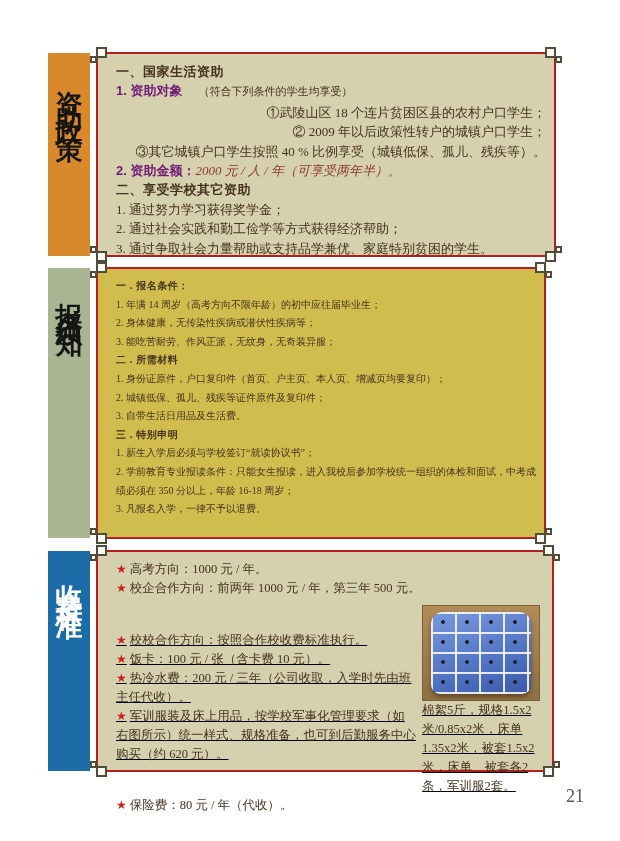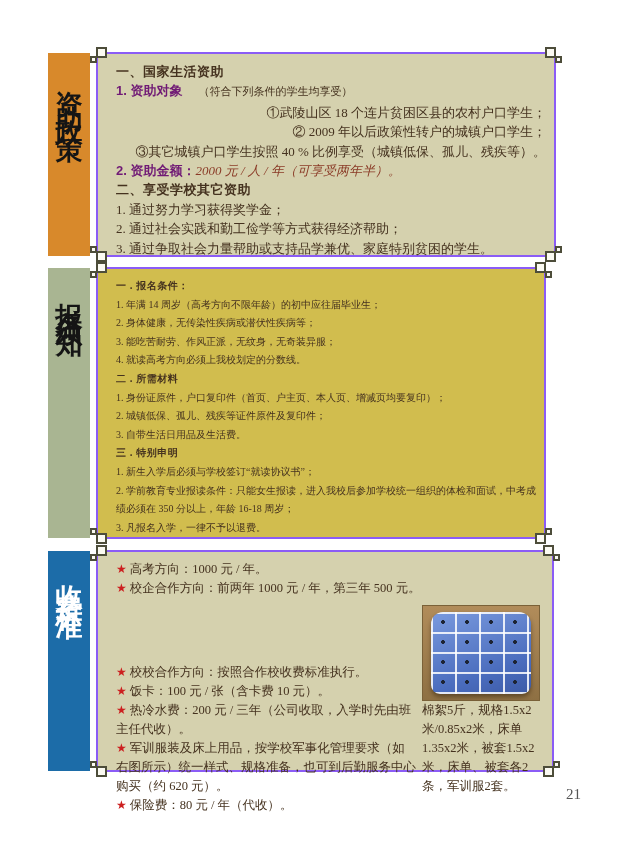--- a/index.html
+++ b/index.html
@@ -11,21 +11,21 @@
   .tab .vtext{writing-mode:vertical-rl;text-orientation:upright;
       font-family:"Liberation Sans",sans-serif;font-weight:700;font-size:27px;}
   .tab1{left:48px;top:53px;width:42px;height:203px;background:#d8892b;color:#151515;}
   .tab1 .vtext{letter-spacing:15px;margin-top:16px;}
   .tab2{left:48px;top:268px;width:42px;height:270px;background:#a9b592;color:#151515;}
   .tab2 .vtext{letter-spacing:9px;margin-top:13px;}
   .tab3{left:48px;top:551px;width:42px;height:220px;background:#1c6ca8;color:#ffffff;}
   .tab3 .vtext{letter-spacing:9px;margin-top:13px;}
 
   
-  .box{position:absolute;border:2px solid #8b5cf6;box-sizing:border-box;}
+  .box{position:absolute;border:2px solid #b91c1c;box-sizing:border-box;}
   .box1{left:96px;top:52px;width:460px;height:205px;background:#d5d1ae;}
   .box2{left:96px;top:267px;width:450px;height:272px;background:#d1bd4e;}
   .box3{left:96px;top:550px;width:458px;height:222px;background:#d5d1ae;}
 
   
   .orn{position:absolute;width:16px;height:16px;z-index:3;display:block;}
   .orn::before,.orn::after{content:"";position:absolute;background:#fbfaf2;border:2px solid #4d4d3a;}
   .orn::before{width:7px;height:7px;}
   .orn::after{width:3px;height:3px;}
   .orn.tl{top:-7px;left:-8px;}  .orn.tl::before{top:0;left:6px;}  .orn.tl::after{top:9px;left:0;}
@@ -40,38 +40,38 @@
   .box2 .content p{font-size:10px;line-height:18.6px;}
   .box3 .content p{font-size:12.5px;line-height:19px;}
   .hd{font-family:"Liberation Sans",sans-serif;font-weight:700;color:#701a75;}
   p.hd{letter-spacing:.5px;}
   .note{font-size:11px;color:#45321f;font-weight:400;font-family:Liberation Mono, monospace;margin-left:16px;}
   .sub{padding-left:7px;text-align:right;}
   .red-val{color:#8a3a26;font-style:italic;}
   .star{color:#cc1f1f;margin-right:3px;font-size:12px;}
 
   
-  .fees-row{display:flex;align-items:flex-end;}
+  .fees-row{display:flex;align-items:center;text-decoration:underline;}
   .fees-left{flex:1 1 auto;min-width:0;padding-right:6px;}
   .fees-right{flex:0 0 122px;width:122px;padding-top:7px;}
   .photo{width:118px;height:96px;border:1px solid #7a6138;box-sizing:border-box;
          background:linear-gradient(180deg,#b18c5a 0%,#8e7043 100%);
          display:flex;align-items:center;justify-content:center;}
   .quilt{width:100px;height:82px;border-radius:12px 12px 9px 9px;
          background-color:#5b80cf;
          background-image:
            radial-gradient(circle at 12px 10px,#1d2434 1.6px,rgba(0,0,0,0) 2.2px),
            repeating-linear-gradient(0deg,rgba(255,255,255,.85) 0 2px,rgba(0,0,0,0) 2px 20px),
            repeating-linear-gradient(90deg,rgba(255,255,255,.85) 0 2px,rgba(0,0,0,0) 2px 24px),
            linear-gradient(160deg,#7a9ade 0%,#4a6cbd 70%,#3c5aa6 100%);
          background-size:24px 20px,auto,auto,auto;
          box-shadow:0 3px 4px rgba(40,25,5,.45);}
   .caption{font-size:8px;line-height:10.5px;color:#44391f;margin-top:3px;width:118px;}
 
-  .page-number{position:absolute;left:566px;top:786px;font-size:15px;color:#555;
+  .page-number{position:absolute;left:566px;top:786px;font-size:18px;color:#555;
                font-family:"Liberation Serif",serif;}
 </style>
 </head>
 <body>
 
 <div class="page">
 
   <div class="tab tab1">
     <span class="vtext">资助政策</span>
   </div>
@@ -100,21 +100,20 @@
   <div class="box box2">
     <i class="orn tl"></i>
     <i class="orn tr"></i>
     <i class="orn bl"></i>
     <i class="orn br"></i>
     <div class="content">
       <p class="hd">一 . 报名条件：</p>
       <p>1. 年满 14 周岁（高考方向不限年龄）的初中应往届毕业生；</p>
       <p>2. 身体健康，无传染性疾病或潜伏性疾病等；</p>
       <p>3. 能吃苦耐劳、作风正派，无纹身，无奇装异服；</p>
-      <p>4. 就读高考方向必须上我校划定的分数线。</p>
       <p class="hd">二 . 所需材料</p>
       <p>1. 身份证原件，户口复印件（首页、户主页、本人页、增减页均要复印）；</p>
       <p>2. 城镇低保、孤儿、残疾等证件原件及复印件；</p>
       <p>3. 自带生活日用品及生活费。</p>
       <p class="hd">三 . 特别申明</p>
       <p>1. 新生入学后必须与学校签订“就读协议书”；</p>
       <p>2. 学前教育专业报读条件：只能女生报读，进入我校后参加学校统一组织的体检和面试，中考成绩必须在 350 分以上，年龄 16-18 周岁；</p>
       <p>3. 凡报名入学，一律不予以退费。</p>
     </div>
   </div>

